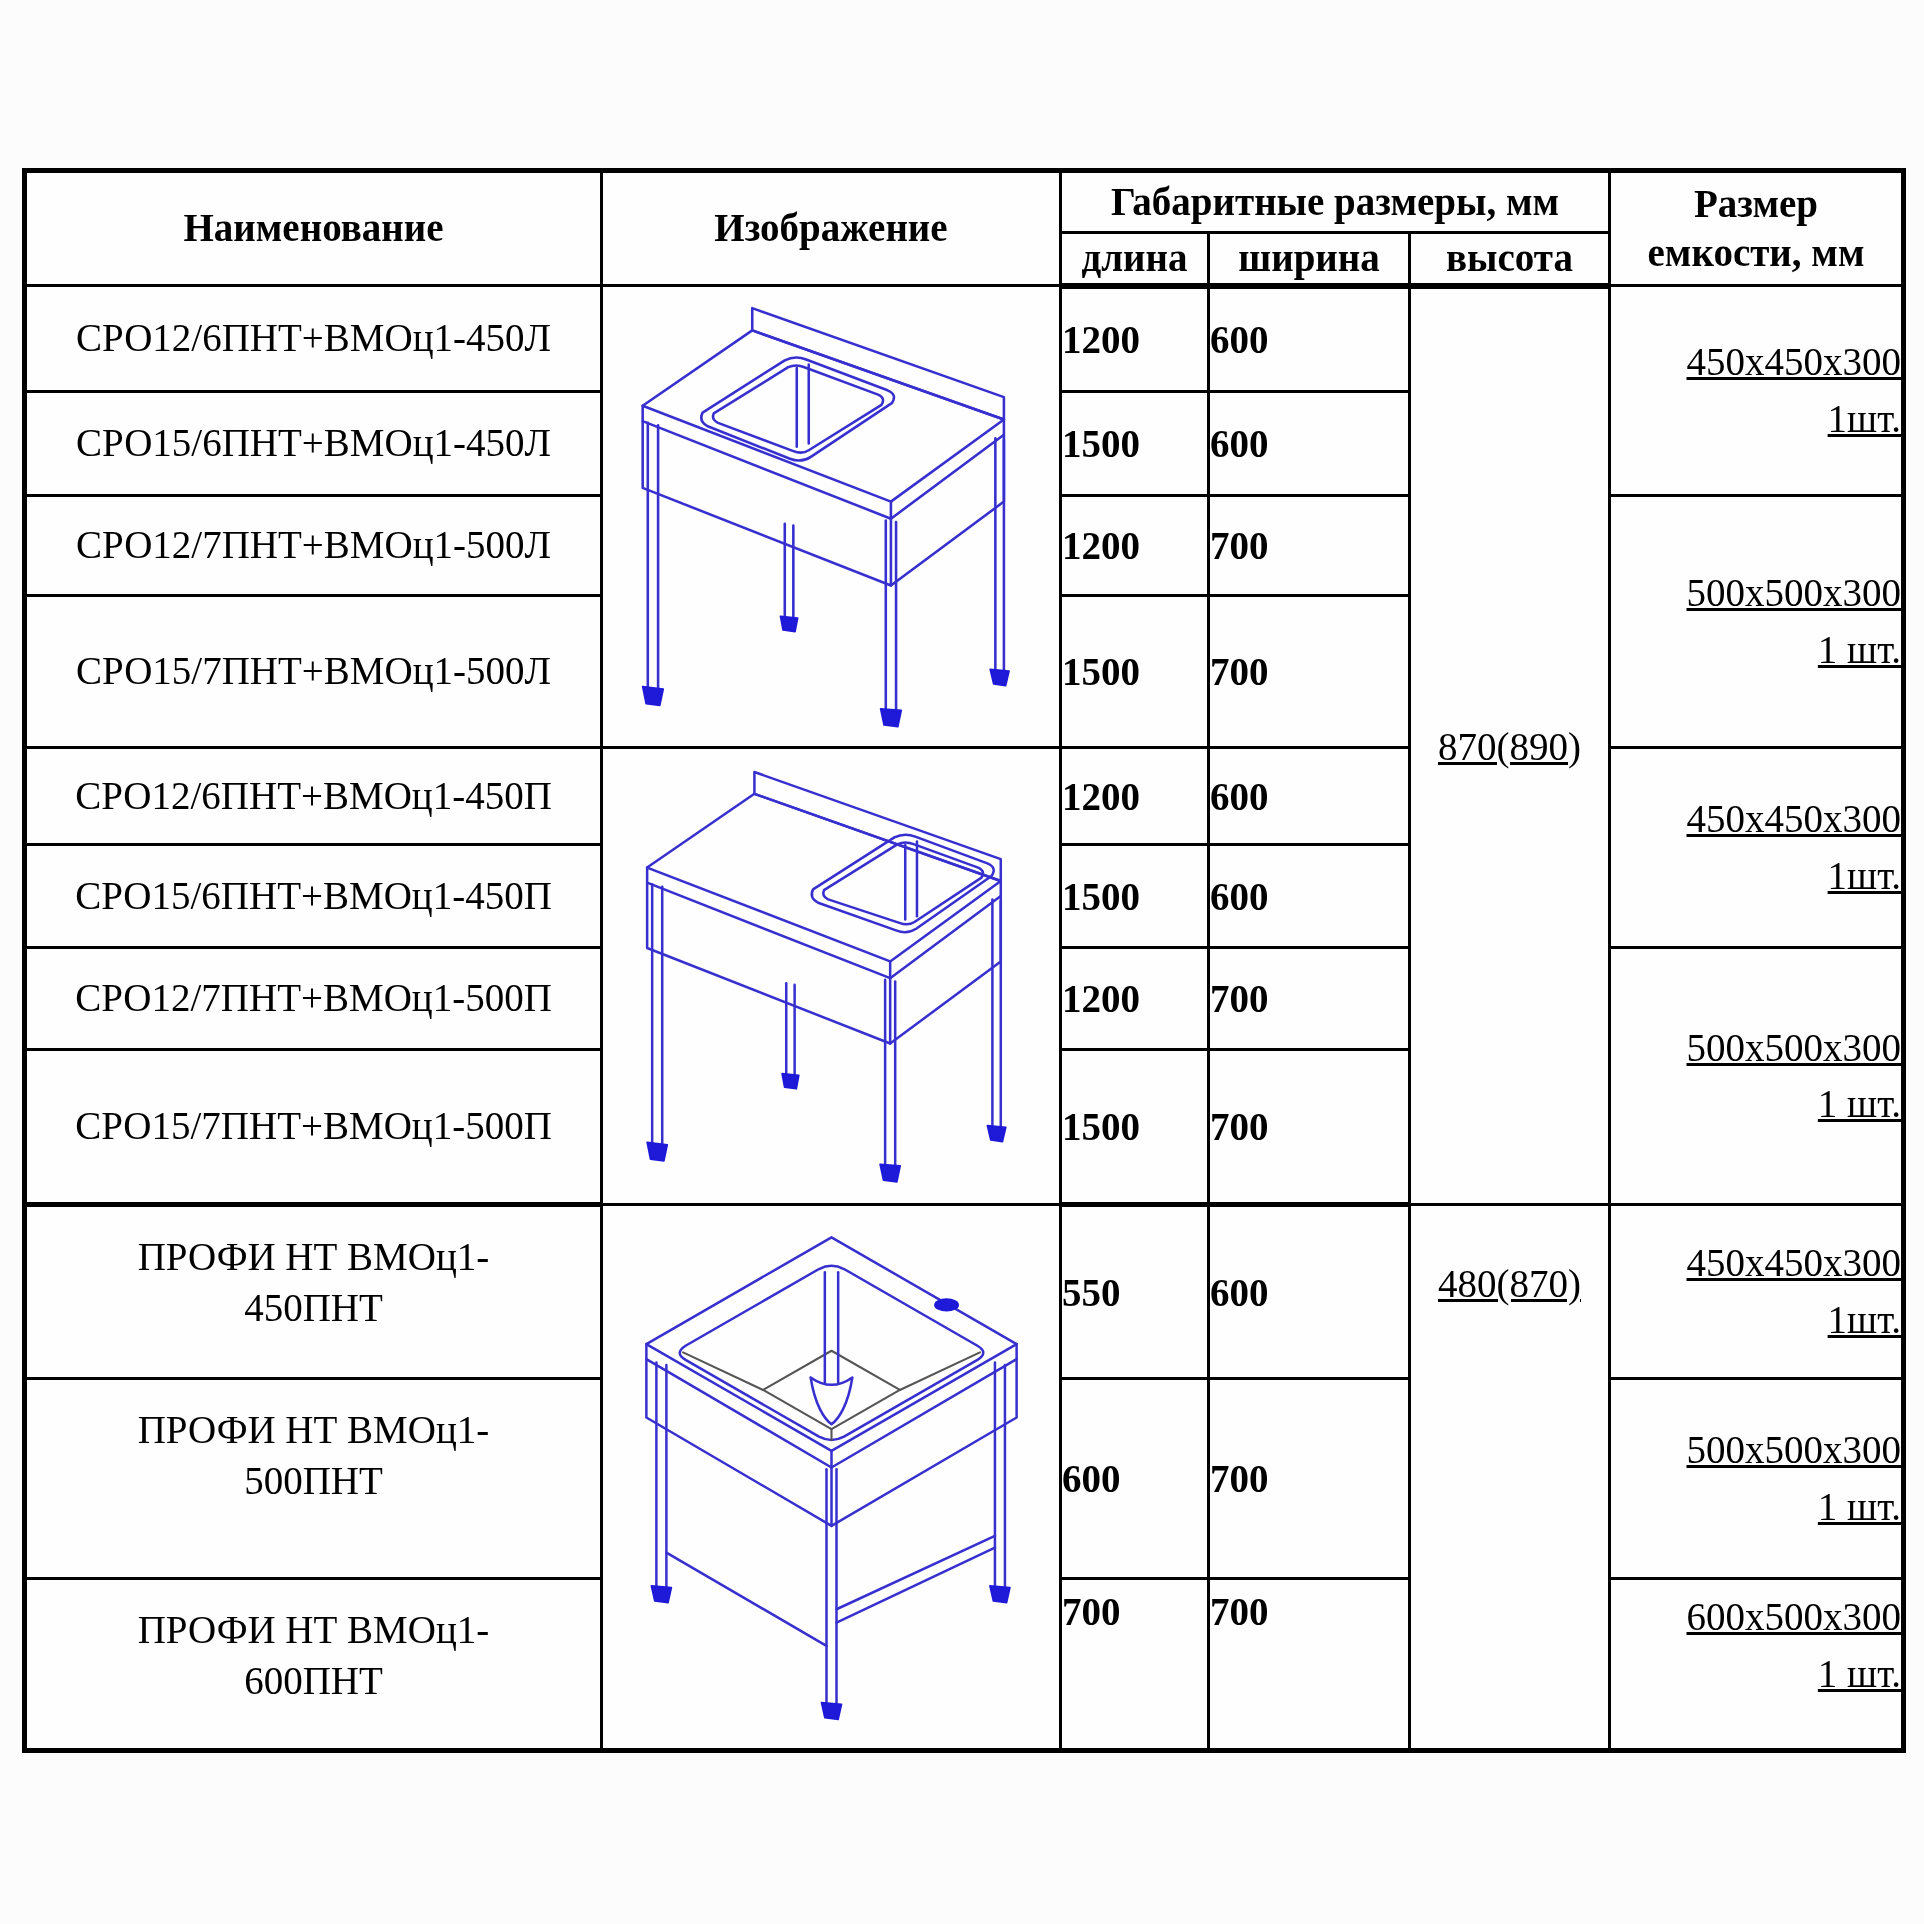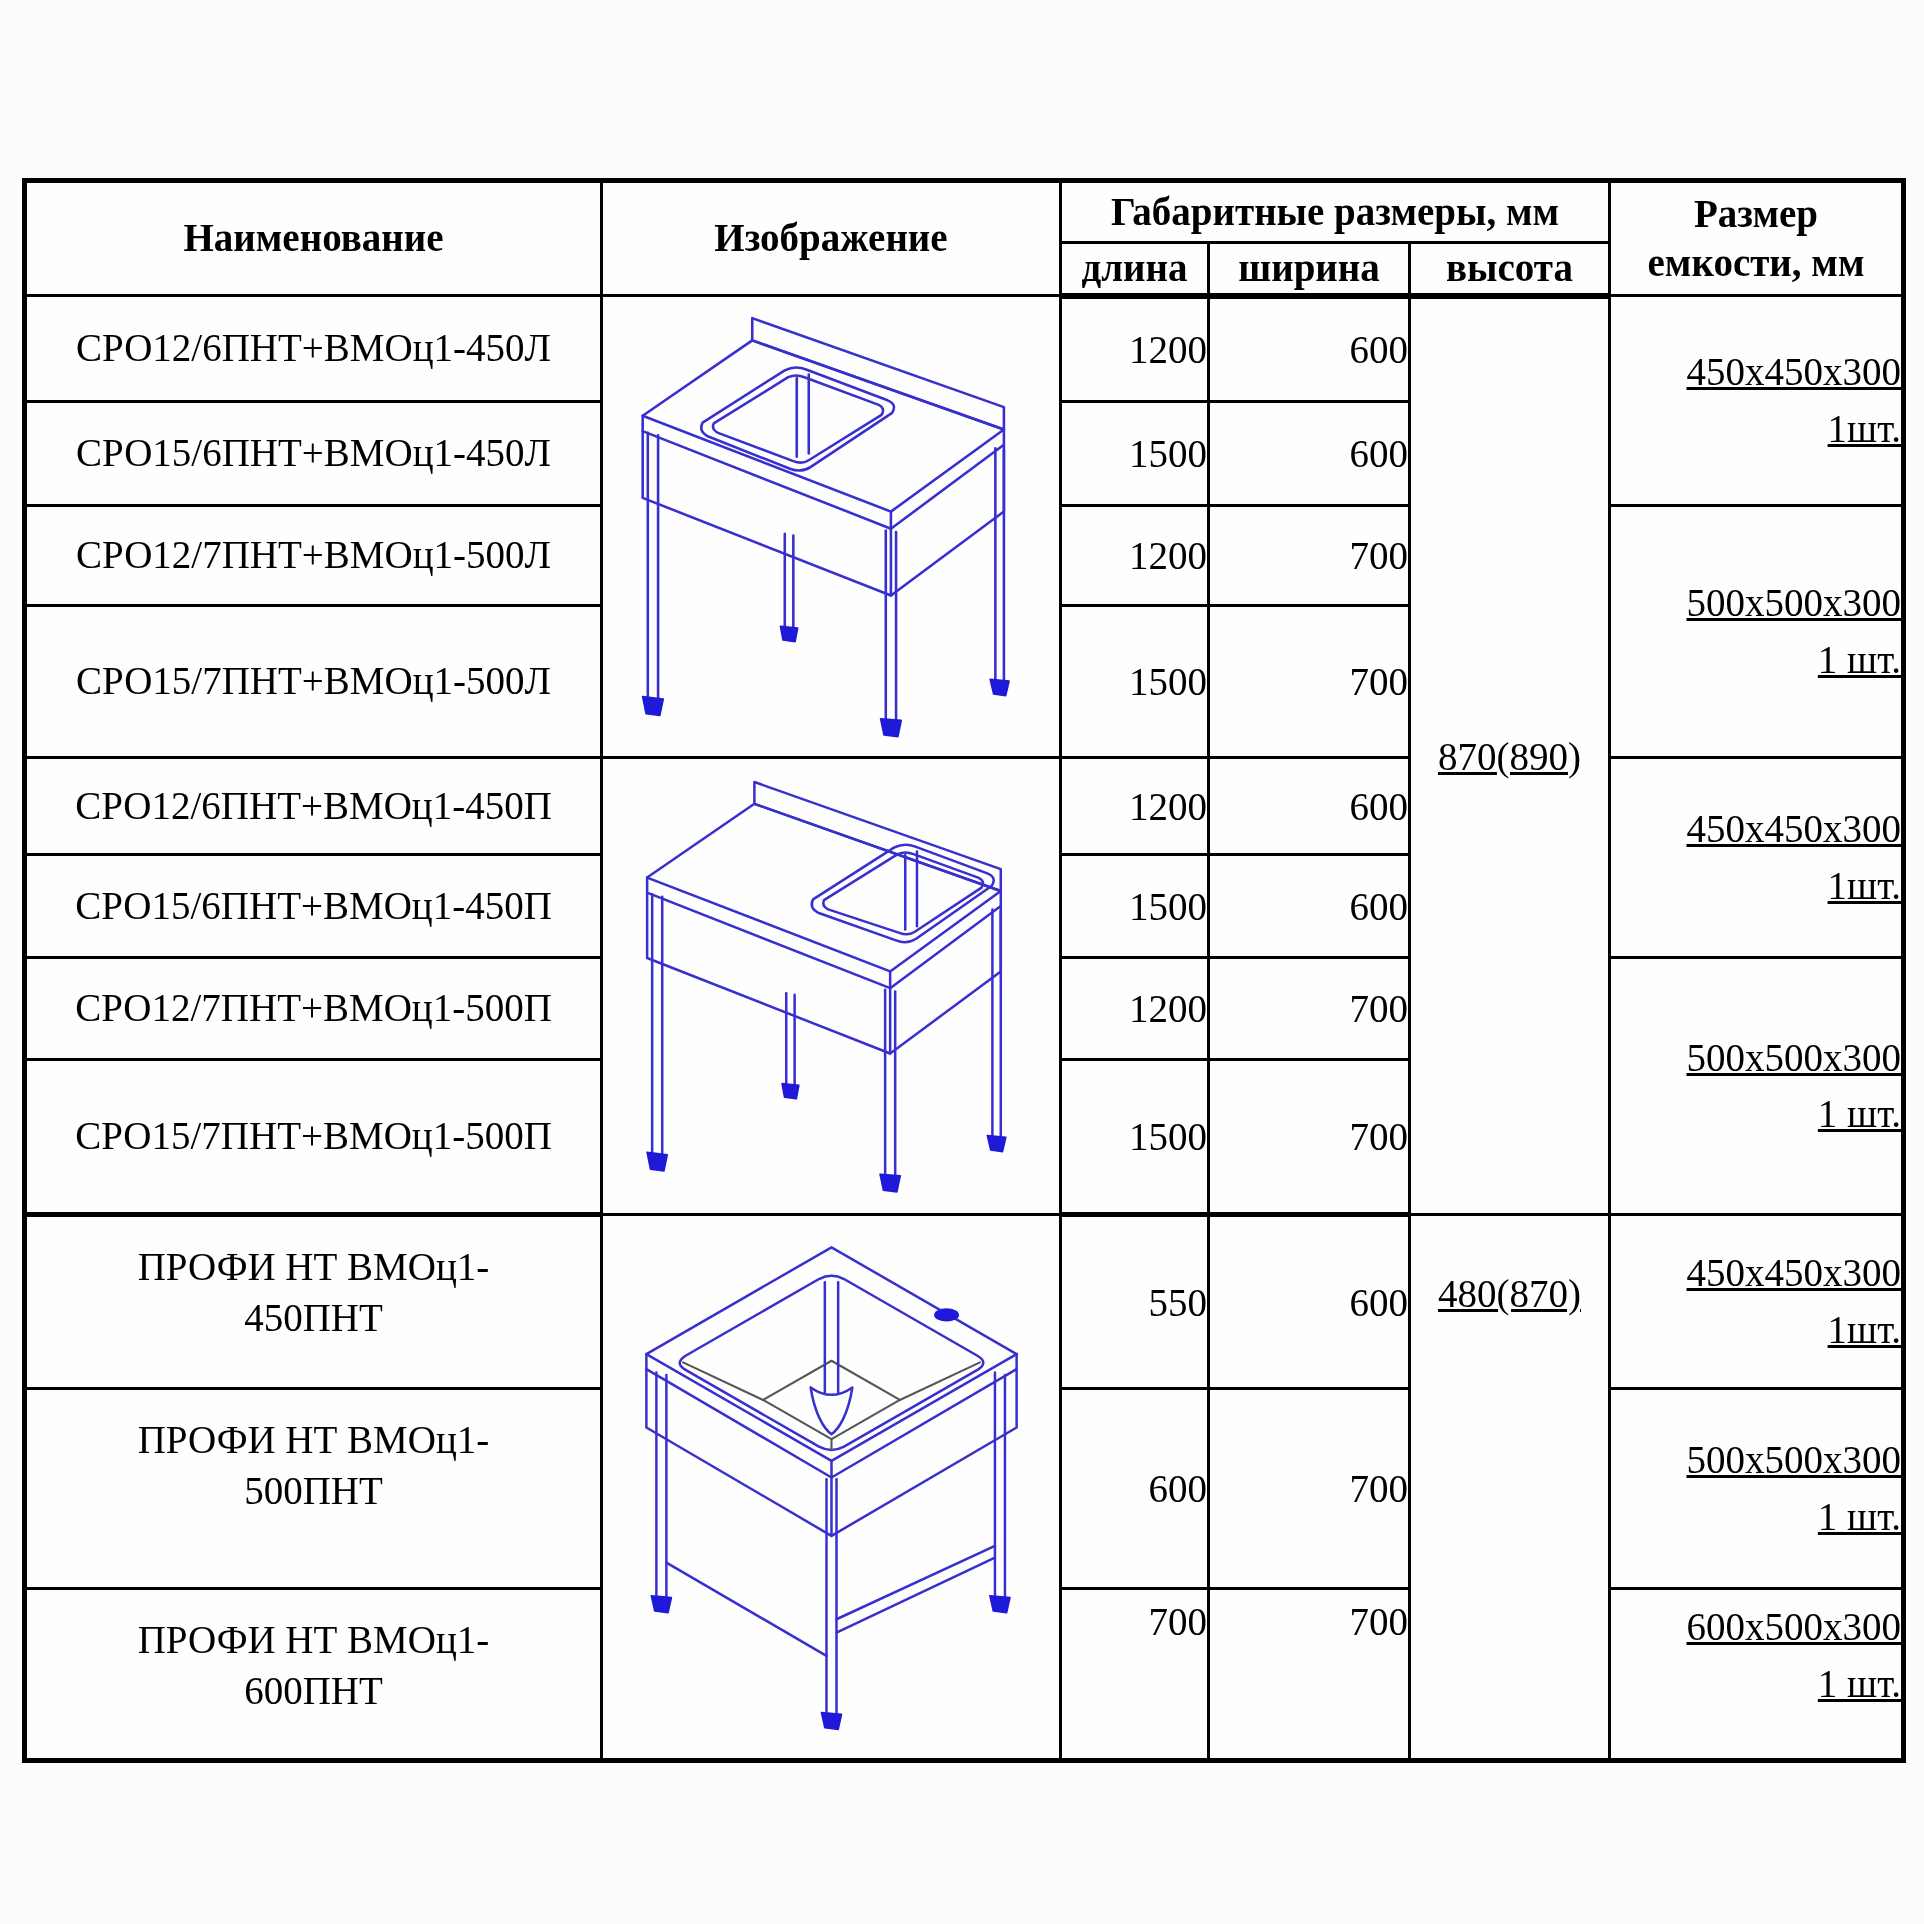--- a/index.html
+++ b/index.html
@@ -2,21 +2,21 @@
 <html style="font-size:14.3px"><head>
 <meta charset="utf-8">
 <style>
   html,body{margin:0;padding:0;}
   body{
     width:1925px;height:1925px;position:relative;
     background:#fcfcfc;
     font-family:"Liberation Serif","DejaVu Serif",serif;
     color:#000;
   }
-  .sheet{position:absolute;left:22px;top:178px;width:1880px;}
+  .sheet{position:absolute;left:22px;top:168px;width:1880px;}
   table.spec{
     width:100%;
     border-collapse:collapse;
     table-layout:fixed;
     border:5.3px solid #000;
     background:#fefefe;
   }
   table.spec td{
     border:3.6px solid #000;
     font-size:39px;
@@ -24,21 +24,21 @@
     padding:0;
   }
   
   td.hc{font-weight:bold;text-align:center;vertical-align:middle;font-size:41px;line-height:1.25;}
   .pre{white-space:pre-line;}
   tr.hrow2 td, td.hbot{border-bottom-width:6.2px;}
   
   td.name{ text-align:center;vertical-align:middle;padding-left:30px;line-height:1.3;}
   td.name.topalign{vertical-align:top;padding-top:25px;}
   
-  td.num{text-align:right;vertical-align:middle;}
+  td.num{text-align:left;vertical-align:middle;font-weight:bold;}
   
   td.hval{text-align:center;vertical-align:middle;text-decoration:underline;}
   td.hval.topalign{vertical-align:top;padding-top:55px;}
   td.cont{text-align:right;vertical-align:middle;line-height:1.45;text-decoration:underline;}
   
   tr.r11 td.num, tr.r11 td.cont{vertical-align:top;padding-top:9px;}
   tr.r8 td{border-bottom-width:5.3px;}
   
   td.img{text-align:center;vertical-align:middle;}
   svg.drw{display:block;margin:0 auto;}

